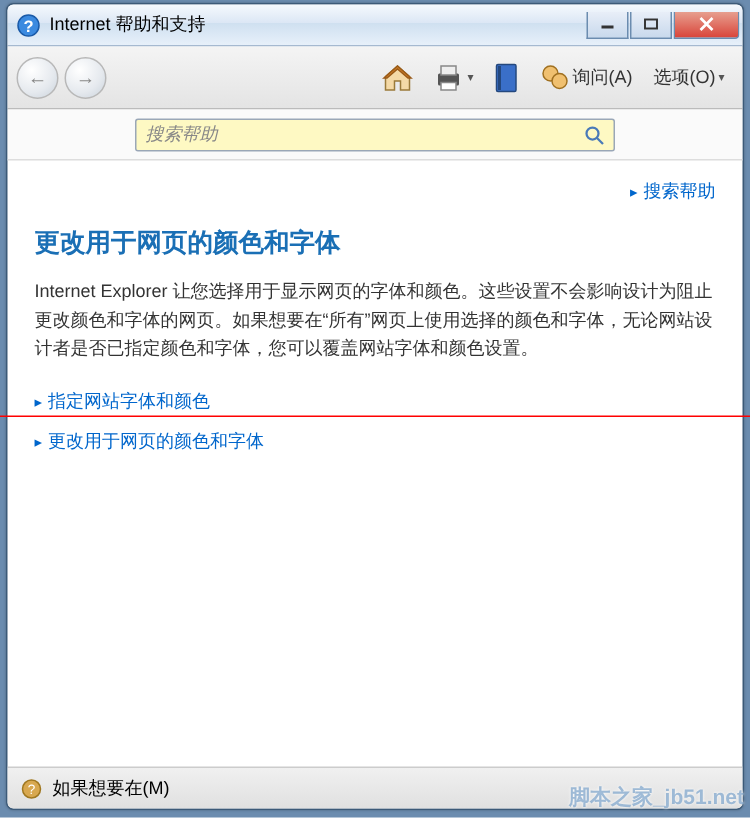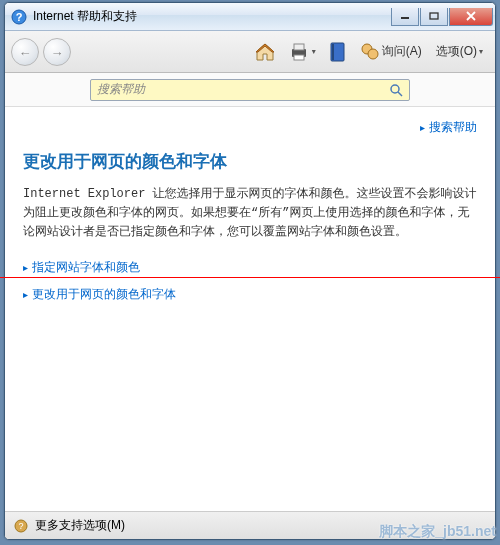--- a/index.html
+++ b/index.html
@@ -19,21 +19,21 @@
 .tbtext { font-size: 12px; color: #333; margin-left: 2px; }
 .dd { font-size: 8px; color: #555; margin-left: 2px; }
 .searchbar { height: 34px; display: flex; align-items: center; justify-content: center; background: #fafafa; border-bottom: 1px solid #ddd; }
 .searchbox { width: 320px; height: 22px; border: 1px solid #9aa7b7; border-radius: 2px; display: flex; align-items: center; padding: 0 6px; font-size: 12px; color: #888; font-style: italic; background: #fef9c3; }
 .searchbox .ph { flex: 1; }
 .content { position: absolute; top: 104px; left: 0; right: 0; bottom: 30px; padding: 8px 18px; font-size: 12px; overflow: hidden; }
 .showall { text-align: right; margin: 4px 0 14px; }
 .link { color: #0066cc; cursor: pointer; }
 .tri::before { content: "▸"; font-size: 10px; color: #0066cc; margin-right: 4px; }
 .heading { color: #1a6fb5; font-size: 17px; font-weight: bold; margin-bottom: 12px; margin-top: 12px; }
-.bodytext { color: #333; line-height: 1.6; margin-bottom: 16px; font-family: Liberation Mono, monospace; }
+.bodytext { color: #333; line-height: 1.6; margin-bottom: 16px; }
 .sectlink { margin: 10px 0; }
 .sectlink .link { font-size: 12px; margin-top: 36px; }
 .redline { position: absolute; left: 0; right: 0; height: 1px; background: #ff0000; }
 .statusbar { position: absolute; bottom: 0; left: 0; right: 0; height: 28px; background: linear-gradient(#f0f0f0, #e0e0e0); border-top: 1px solid #ccc; display: flex; align-items: center; padding: 0 8px; font-size: 12px; }
 .watermark { position: absolute; right: 4px; bottom: 4px; font-size: 14px; color: rgba(120,160,200,.7); font-weight: bold; text-shadow: 0 0 2px #fff; }
 svg { display: block; }
 </style>
 </head>
 <body>
 
@@ -129,19 +129,19 @@
     </div>
   </div>
 
   <div class="statusbar">
     <span>
       <svg width="16" height="16">
           <circle cx="8" cy="8" r="6" fill="#d8a850" stroke="#a07820"></circle>
           <text x="8" y="11" text-anchor="middle" font-size="9" fill="#fff">?</text>
         </svg>
     </span>
-    <span style="margin-left:6px">更多支持选项(M)</span>
+    <span style="margin-left:6px">如果想要在(M)</span>
   </div>
 
 </div>
 
 <div class="redline" style="top: 277px;"></div>
 <div class="watermark">脚本之家_jb51.net</div>
 
 </body></html>

